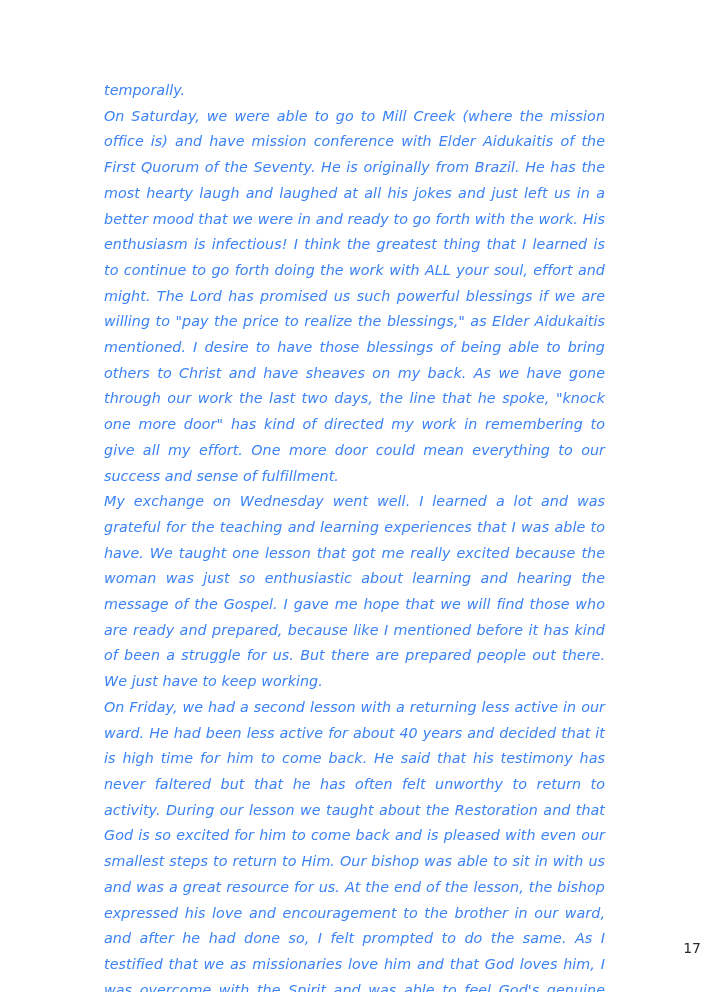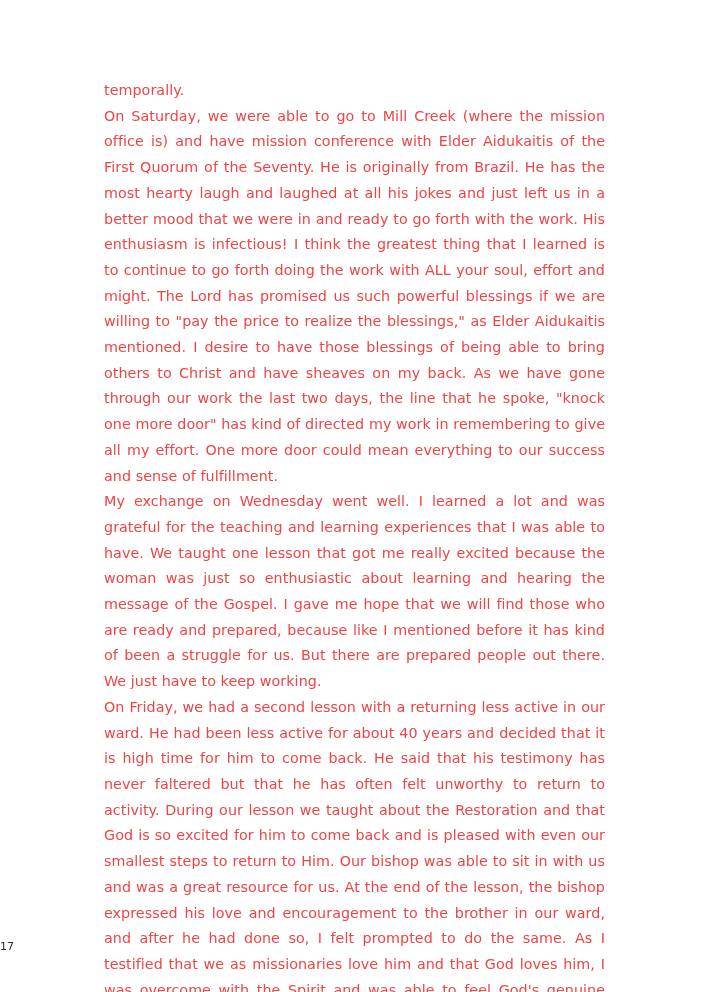--- a/index.html
+++ b/index.html
@@ -28,33 +28,34 @@
     left: 104px;
     top: 78px;
     width: 501px;
   }
   .para {
     margin: 0;
     font-size: 14.3px;
     line-height: 25.7px;
     text-align: justify;
     text-justify: inter-word;
-    color: #ef4444;
+    color: #3b82f6;
     letter-spacing: 0.05px;
+    font-style: italic;
   }
   .para:last-of-type {
     text-align: justify;
   }
   .page-number {
     position: absolute;
     left: 0;
     right: 8px;
     top: 940px;
-    text-align: left;
-    font-size: 11px;
+    text-align: right;
+    font-size: 14px;
     color: #2a2a2a;
     font-family: "DejaVu Sans", sans-serif;
   }
 </style>
 </head>
 <body>
 
 <div class="page">
   <div class="content">
     <p class="para">temporally.</p>

